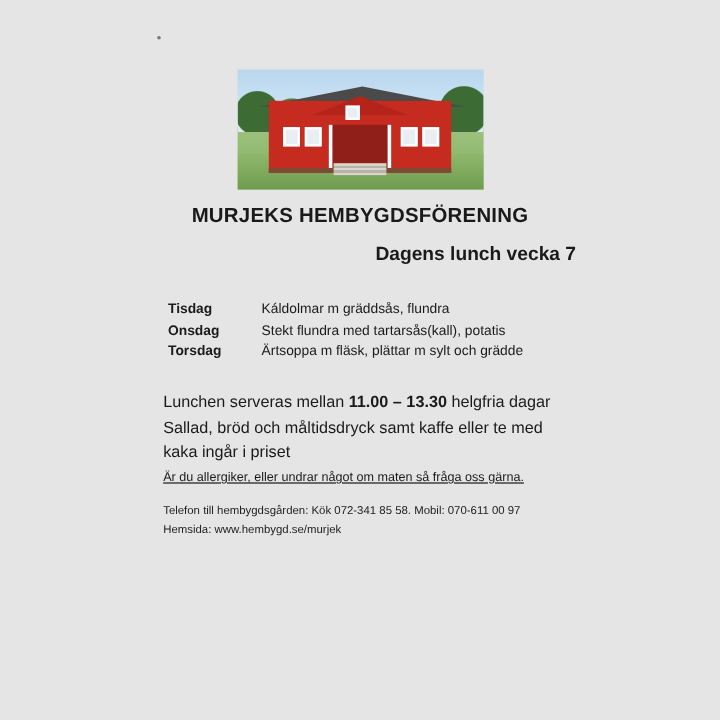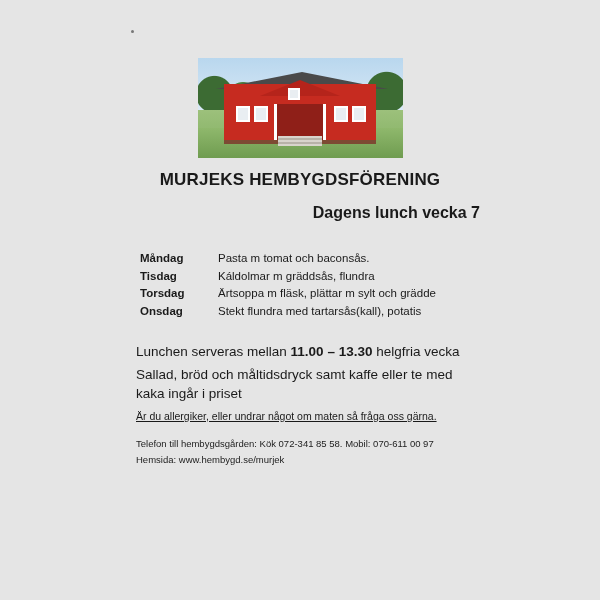--- a/index.html
+++ b/index.html
@@ -213,41 +213,37 @@
       <div class="steps"></div>
     </div>
   </div>
 
   <h1 class="title">MURJEKS HEMBYGDSFÖRENING</h1>
   <h2 class="subtitle">Dagens lunch vecka 7</h2>
 
   <table class="menu">
     <tbody>
       <tr>
-        <td class="day">Måndag</td>
-        <td class="dish">Pasta m tomat och baconsås.</td>
+        <td class="day">Tisdag</td>
+        <td class="dish">Káldolmar m gräddsås, flundra</td>
       </tr>
       <tr>
-        <td class="day">Tisdag</td>
-        <td class="dish">Káldolmar m gräddsås, flundra</td>
+        <td class="day">Onsdag</td>
+        <td class="dish">Stekt flundra med tartarsås(kall), potatis</td>
       </tr>
       <tr>
         <td class="day">Torsdag</td>
         <td class="dish">Ärtsoppa m fläsk, plättar m sylt och grädde</td>
       </tr>
-      <tr>
-        <td class="day">Onsdag</td>
-        <td class="dish">Stekt flundra med tartarsås(kall), potatis</td>
-      </tr>
     </tbody>
   </table>
 
   <div class="info">
     <p class="line-big">
-      <span>Lunchen serveras mellan </span><b>11.00 – 13.30</b><span> helgfria vecka</span>
+      <span>Lunchen serveras mellan </span><b>11.00 – 13.30</b><span> helgfria dagar</span>
     </p>
     <p class="line-big">Sallad, bröd och måltidsdryck samt kaffe eller te med kaka ingår i priset</p>
     <p class="line-small">Är du allergiker, eller undrar något om maten så fråga oss gärna.</p>
   </div>
 
 
   <div class="footer">
     <div>Telefon till hembygdsgården: Kök 072-341 85 58. Mobil: 070-611 00 97</div>
     <div>
       <span>Hemsida: </span><span>www.hembygd.se/murjek</span>

